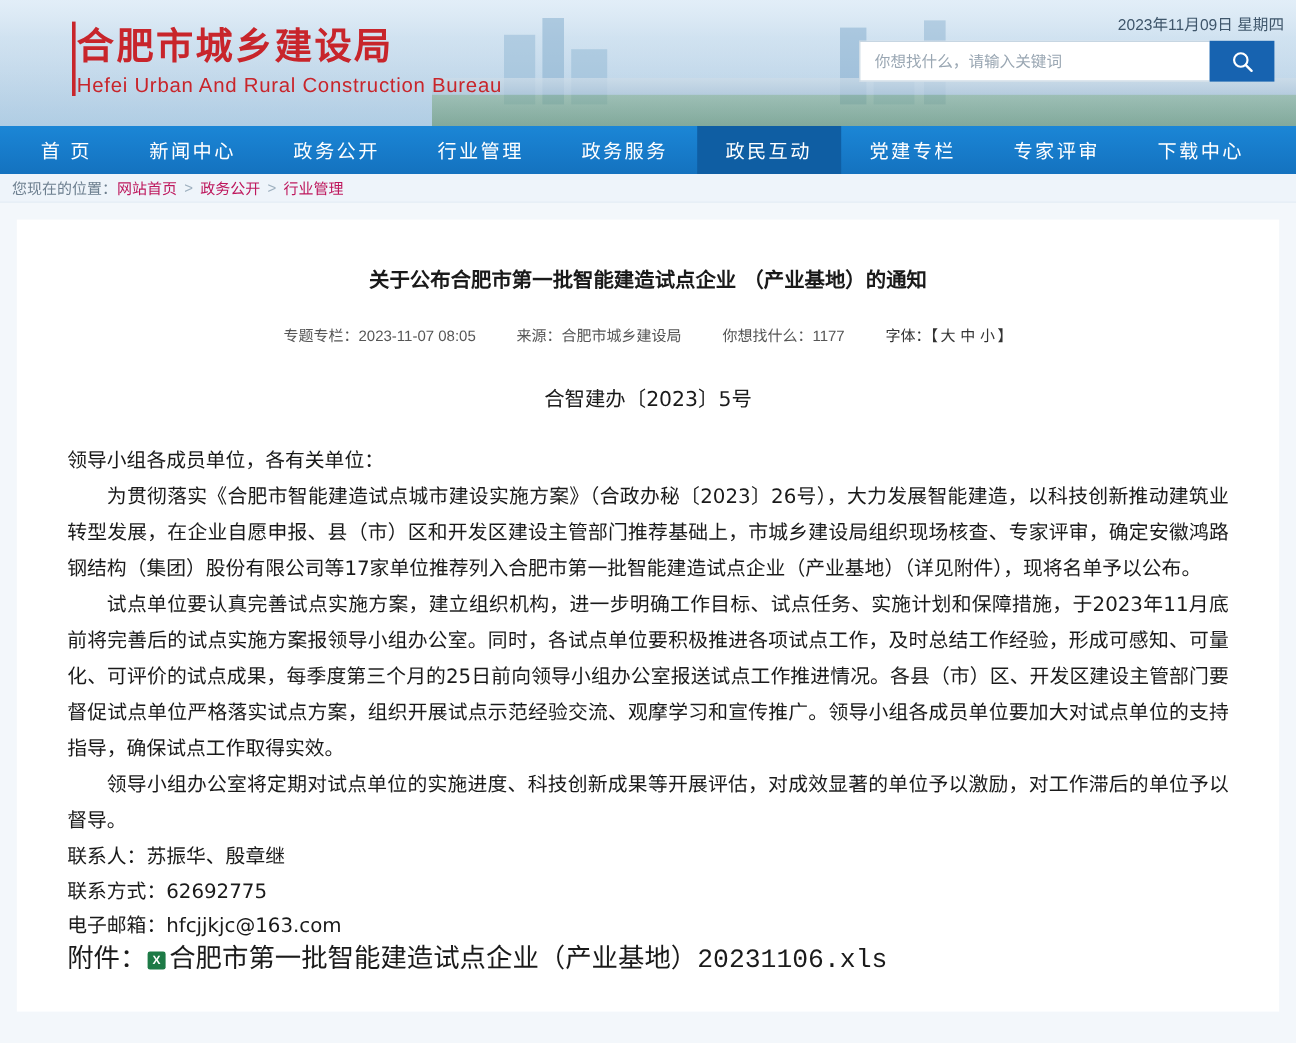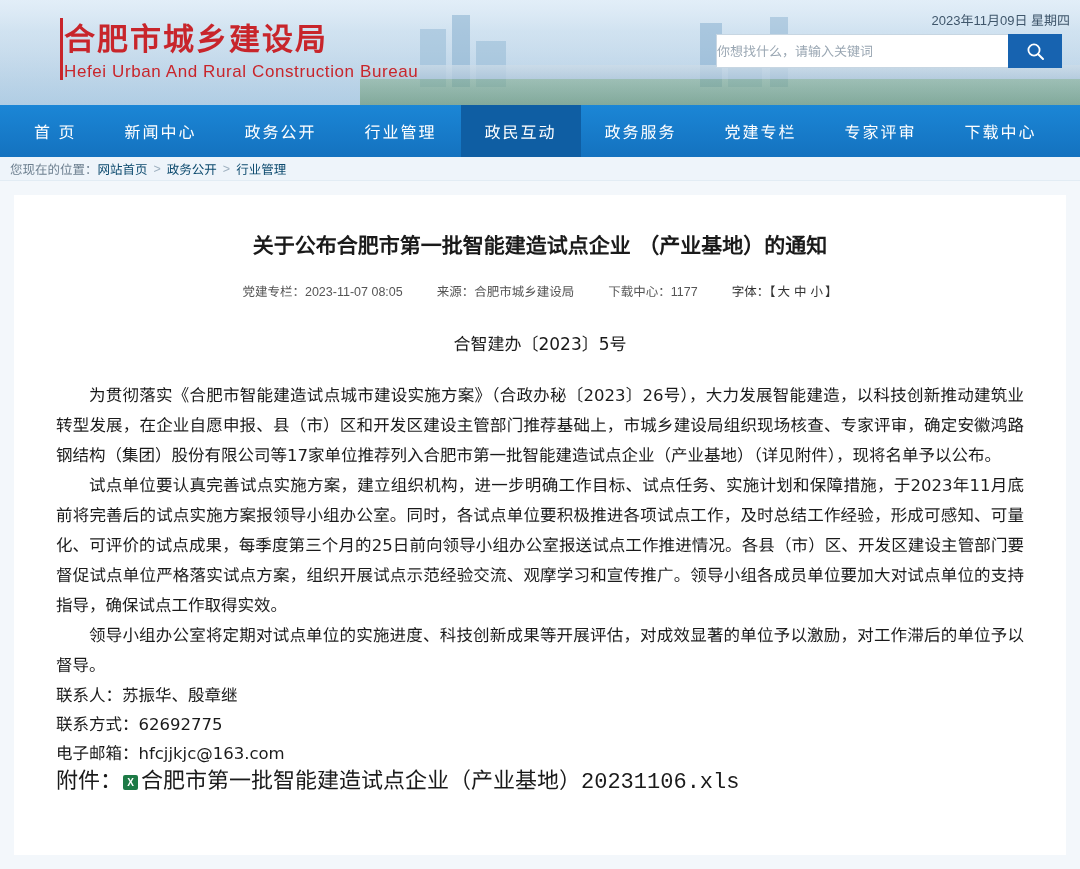--- a/index.html
+++ b/index.html
@@ -64,62 +64,62 @@
   .date-line {
     position: absolute; right: 10px; top: 10px; z-index: 5;
     font-size: 13px; color: #3f566b;
   }
   .search-box {
     position: absolute; right: 18px; top: 34px; z-index: 5;
     display: flex; align-items: center;
   }
   .search-input {
     width: 292px; height: 34px; border: 1px solid #c7d6e2; border-right: none;
-    background: #ffffff; padding: 0 0; font-size: 13px; color: #8d9aa6;
+    background: #ffffff; padding: 0 12px; font-size: 13px; color: #8d9aa6;
     outline: none;
   }
   .search-input::placeholder { color: #9aa7b3; }
   .search-btn {
     width: 54px; height: 34px; background: #1763b0; border: none;
     display: flex; align-items: center; justify-content: center; cursor: pointer;
   }
   .search-btn svg { display: block; }
 
   
   .nav {
-    height: 52px; width: 1080px;
+    height: 40px; width: 1080px;
     background: linear-gradient(180deg, #1b86d6 0%, #1472bf 100%);
     display: flex; align-items: stretch;
     padding-left: 10px;
   }
   .nav-item {
     color: #ffffff; font-size: 16px; letter-spacing: 2px;
     display: flex; align-items: center; justify-content: center;
     padding: 0 24px; cursor: pointer; white-space: nowrap;
   }
   .nav-item.active { background: #0f5ea3; }
 
   
   .crumb-bar {
     height: 24px; background: #eef4fa; border-bottom: 1px solid #e2ecf4;
     display: flex; align-items: center; padding-left: 10px;
     font-size: 12.5px; color: #6d7f8f;
   }
-  .crumb-bar a { color: #0c4a6e; text-decoration: none; cursor: pointer; }
+  .crumb-bar a { color: #be185d; text-decoration: none; cursor: pointer; }
   .crumb-sep { margin: 0 6px; color: #9eb0bf; }
 
   
   .content-outer { padding: 14px 0 0 0; background: #f3f7fb; }
   .content {
     width: 1052px; margin: 0 auto; background: #ffffff;
     min-height: 660px; padding: 34px 30px 20px 30px;
   }
   .doc-title {
     text-align: center; font-family: "DejaVu Sans", sans-serif;
-    font-size: 21px; font-weight: bold; color: #1a1a1a; line-height: 34px;
+    font-size: 17px; font-weight: bold; color: #1a1a1a; line-height: 34px;
     padding: 0 40px;
   }
   .doc-meta {
     display: flex; justify-content: center; align-items: center;
     gap: 34px; margin-top: 18px; font-size: 12.5px; color: #555555;
   }
   .doc-meta .font-sizes { color: #333; }
   .doc-meta .font-sizes b { font-weight: normal; cursor: pointer; padding: 0 2px; }
   .doc-number {
     text-align: center; font-size: 17px; color: #1a1a1a;
@@ -180,22 +180,22 @@
         </span>
       </button>
     </div>
   </div>
 
   <div class="nav">
     <div class="nav-item">首 页</div>
     <div class="nav-item">新闻中心</div>
     <div class="nav-item">政务公开</div>
     <div class="nav-item">行业管理</div>
+    <div class="nav-item">政务服务</div>
     <div class="nav-item active">政民互动</div>
-    <div class="nav-item">政务服务</div>
     <div class="nav-item">党建专栏</div>
     <div class="nav-item">专家评审</div>
     <div class="nav-item">下载中心</div>
   </div>
 
   <div class="crumb-bar">
     <span>您现在的位置：</span>
     <a>网站首页</a>
     <span class="crumb-sep">&gt;</span>
     <a>政务公开</a>
@@ -203,36 +203,37 @@
     <a>行业管理</a>
   </div>
 
   <div class="content-outer">
     <div class="content">
 
       <div class="doc-title">关于公布合肥市第一批智能建造试点企业 （产业基地）的通知</div>
 
       <div class="doc-meta">
         <span>
-          <span>党建专栏：</span><span>2023-11-07 08:05</span>
+          <span>专题专栏：</span><span>2023-11-07 08:05</span>
         </span>
         <span>
           <span>来源：</span><span>合肥市城乡建设局</span>
         </span>
         <span>
-          <span>下载中心：</span><span>1177</span>
+          <span>你想找什么：</span><span>1177</span>
         </span>
         <span class="font-sizes">
           <span>字体：</span><span>【</span><b>大</b><b>中</b><b>小</b><span>】</span>
         </span>
       </div>
 
       <div class="doc-number">合智建办〔2023〕5号</div>
 
       <div class="doc-body">
+        <p>领导小组各成员单位，各有关单位：</p>
         <p class="indent">为贯彻落实《合肥市智能建造试点城市建设实施方案》（合政办秘〔2023〕26号），大力发展智能建造，以科技创新推动建筑业转型发展，在企业自愿申报、县（市）区和开发区建设主管部门推荐基础上，市城乡建设局组织现场核查、专家评审，确定安徽鸿路钢结构（集团）股份有限公司等17家单位推荐列入合肥市第一批智能建造试点企业（产业基地）（详见附件），现将名单予以公布。</p>
         <p class="indent">试点单位要认真完善试点实施方案，建立组织机构，进一步明确工作目标、试点任务、实施计划和保障措施，于2023年11月底前将完善后的试点实施方案报领导小组办公室。同时，各试点单位要积极推进各项试点工作，及时总结工作经验，形成可感知、可量化、可评价的试点成果，每季度第三个月的25日前向领导小组办公室报送试点工作推进情况。各县（市）区、开发区建设主管部门要督促试点单位严格落实试点方案，组织开展试点示范经验交流、观摩学习和宣传推广。领导小组各成员单位要加大对试点单位的支持指导，确保试点工作取得实效。</p>
         <p class="indent">领导小组办公室将定期对试点单位的实施进度、科技创新成果等开展评估，对成效显著的单位予以激励，对工作滞后的单位予以督导。</p>
 
         <div class="contact-line">联系人：苏振华、殷章继</div>
         <div class="contact-line">联系方式：62692775</div>
         <div class="contact-line">电子邮箱：hfcjjkjc@163.com</div>
 
         <div class="attach-line">
           <span>附件：</span>

